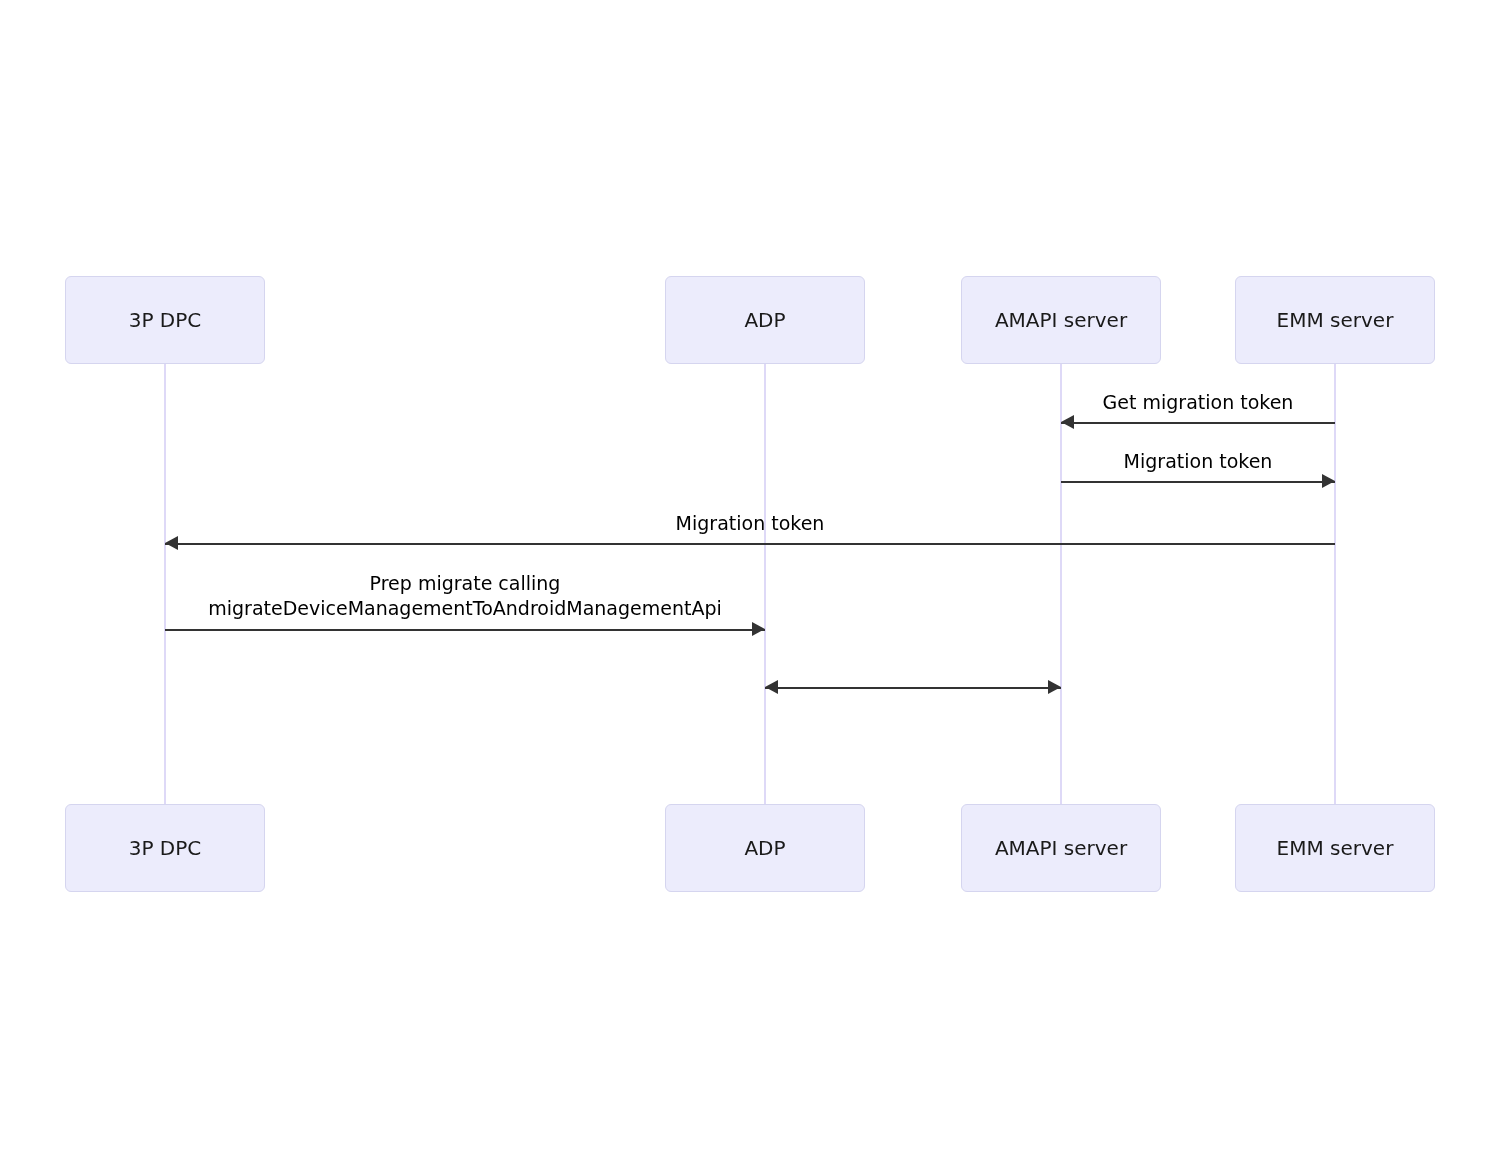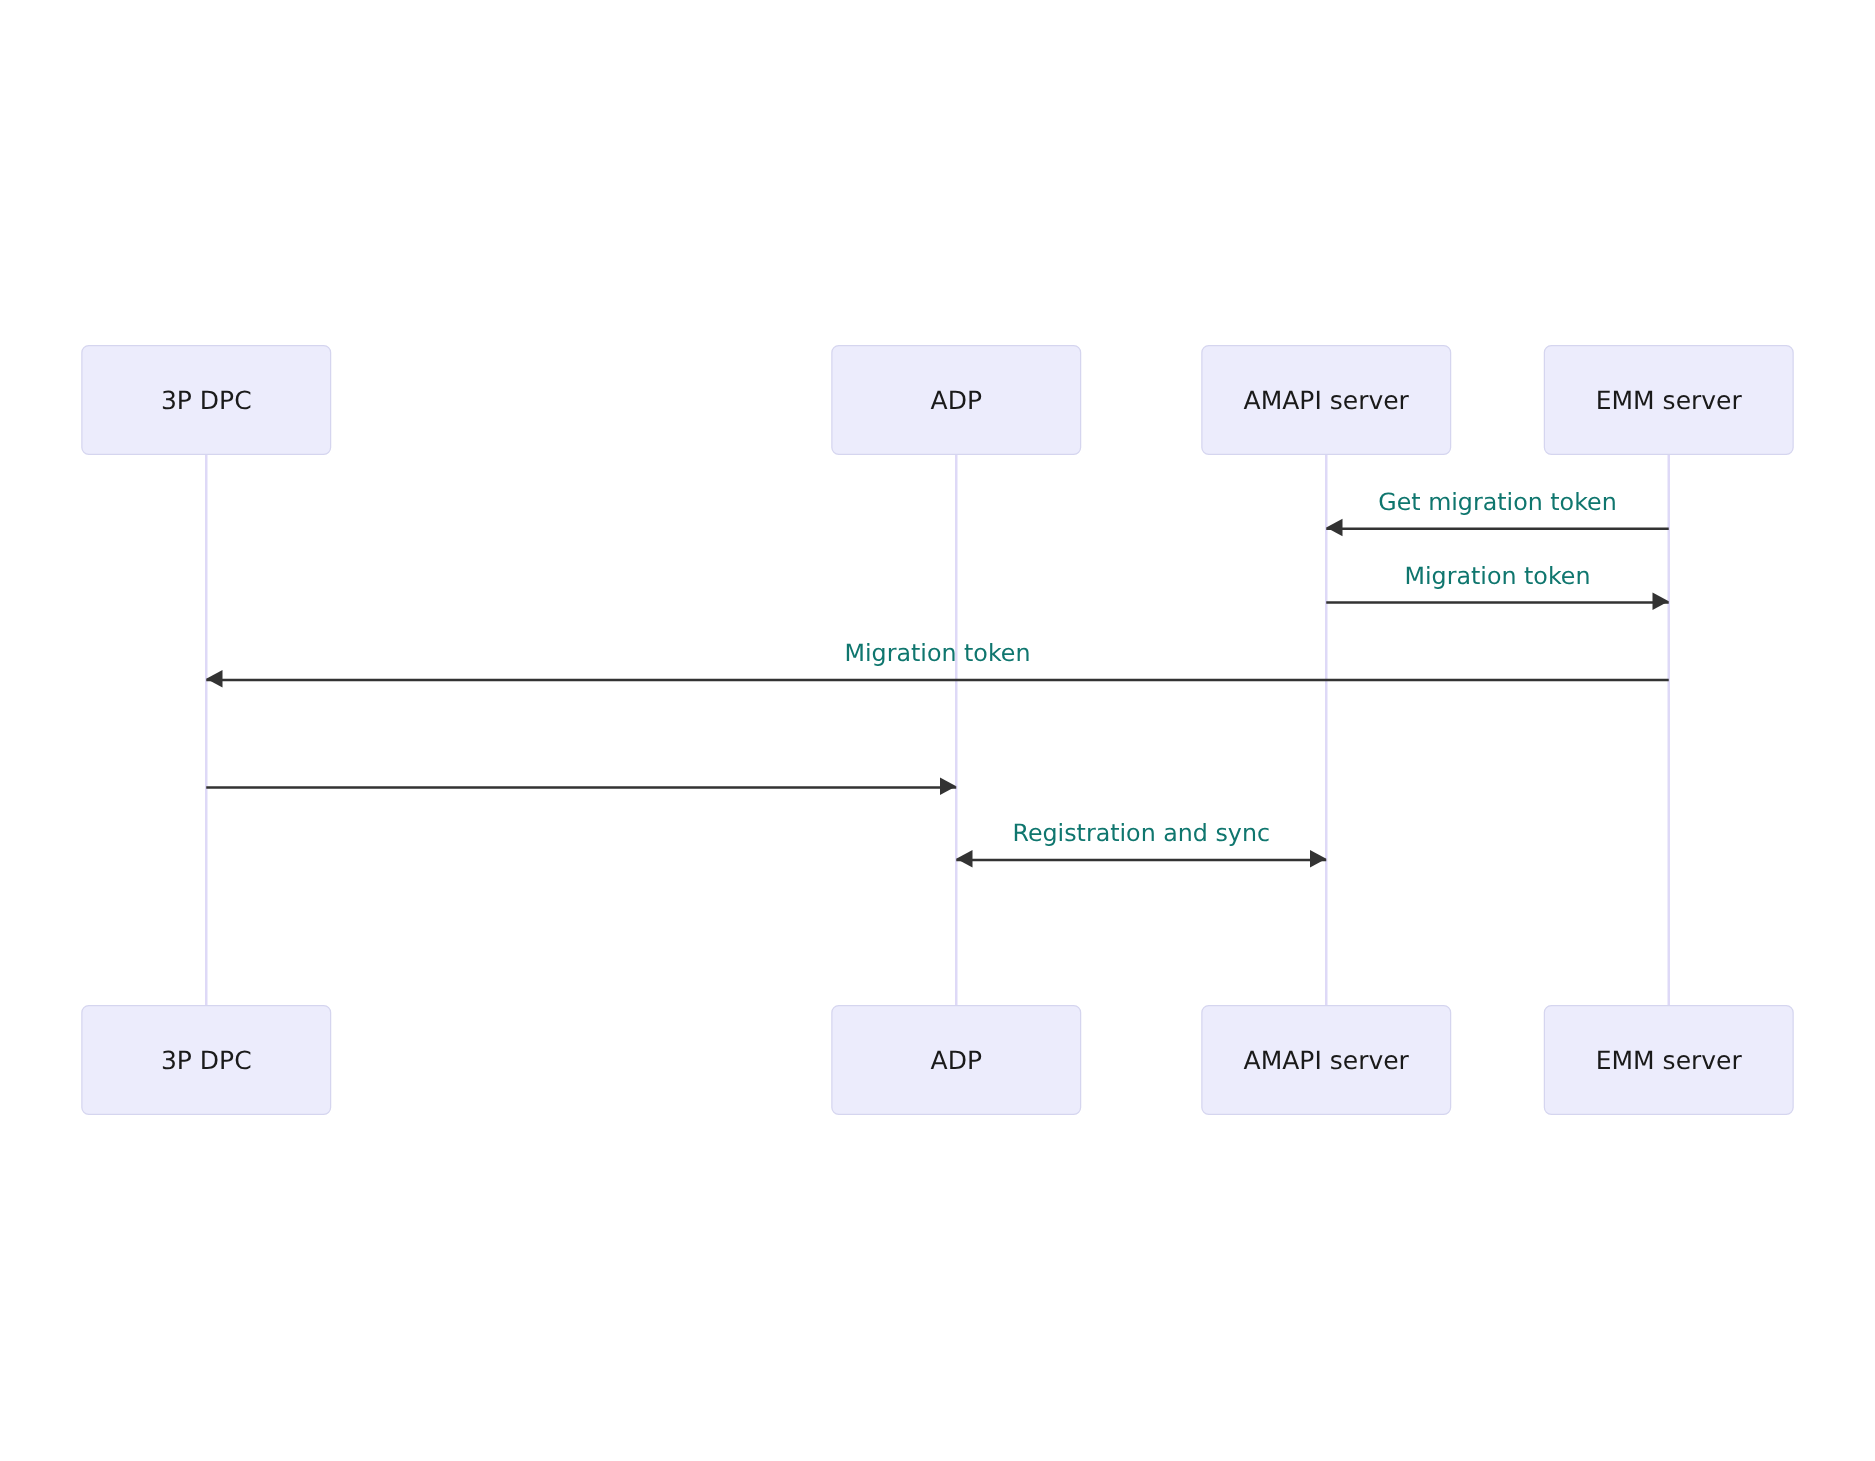--- a/index.html
+++ b/index.html
@@ -57,21 +57,21 @@
   }
   .arrowhead.right {
     border-left: 13px solid #333333;
   }
   .arrowhead.left {
     border-right: 13px solid #333333;
   }
   .msg-label {
     position: absolute;
     font-size: 19px;
-    color: #0f766e;
+    color: #000000;
     text-align: center;
     line-height: 25px;
     white-space: pre-line;
     font-family: "DejaVu Sans", sans-serif;
   }
   .note-box {
     position: absolute;
     box-sizing: border-box;
     background: #fdf6ad;
     border: 2px solid #aaaa33;
@@ -131,20 +131,21 @@
       <div class="msg-label" style="left: 1061px; width: 274px; top: 449px;">Migration token</div>
     </div>
     <div style="position: absolute; left: 0px; top: 0px; width: 1500px; height: 1169px; pointer-events: none;">
       <div class="msg-line" style="left: 165px; top: 543px; width: 1170px;"></div>
       <div class="arrowhead left" style="top: 536px; left: 165px;"></div>
       <div class="msg-label" style="left: 165px; width: 1170px; top: 511px;">Migration token</div>
     </div>
     <div style="position: absolute; left: 0px; top: 0px; width: 1500px; height: 1169px; pointer-events: none;">
       <div class="msg-line" style="left: 165px; top: 629px; width: 600px;"></div>
       <div class="arrowhead right" style="top: 622px; left: 752px;"></div>
+      <div class="msg-label" style="left: 165px; width: 600px; top: 571px;">Prep migrate calling
+migrateDeviceManagementToAndroidManagementApi</div>
     </div>
     <div style="position: absolute; left: 0px; top: 0px; width: 1500px; height: 1169px; pointer-events: none;">
       <div class="msg-line" style="left: 765px; top: 687px; width: 296px;"></div>
       <div class="arrowhead left" style="top: 680px; left: 765px;"></div>
       <div class="arrowhead right" style="top: 680px; left: 1048px;"></div>
-      <div class="msg-label" style="left: 765px; width: 296px; top: 655px;">Registration and sync</div>
     </div>
   </div>
 
 </body></html>

